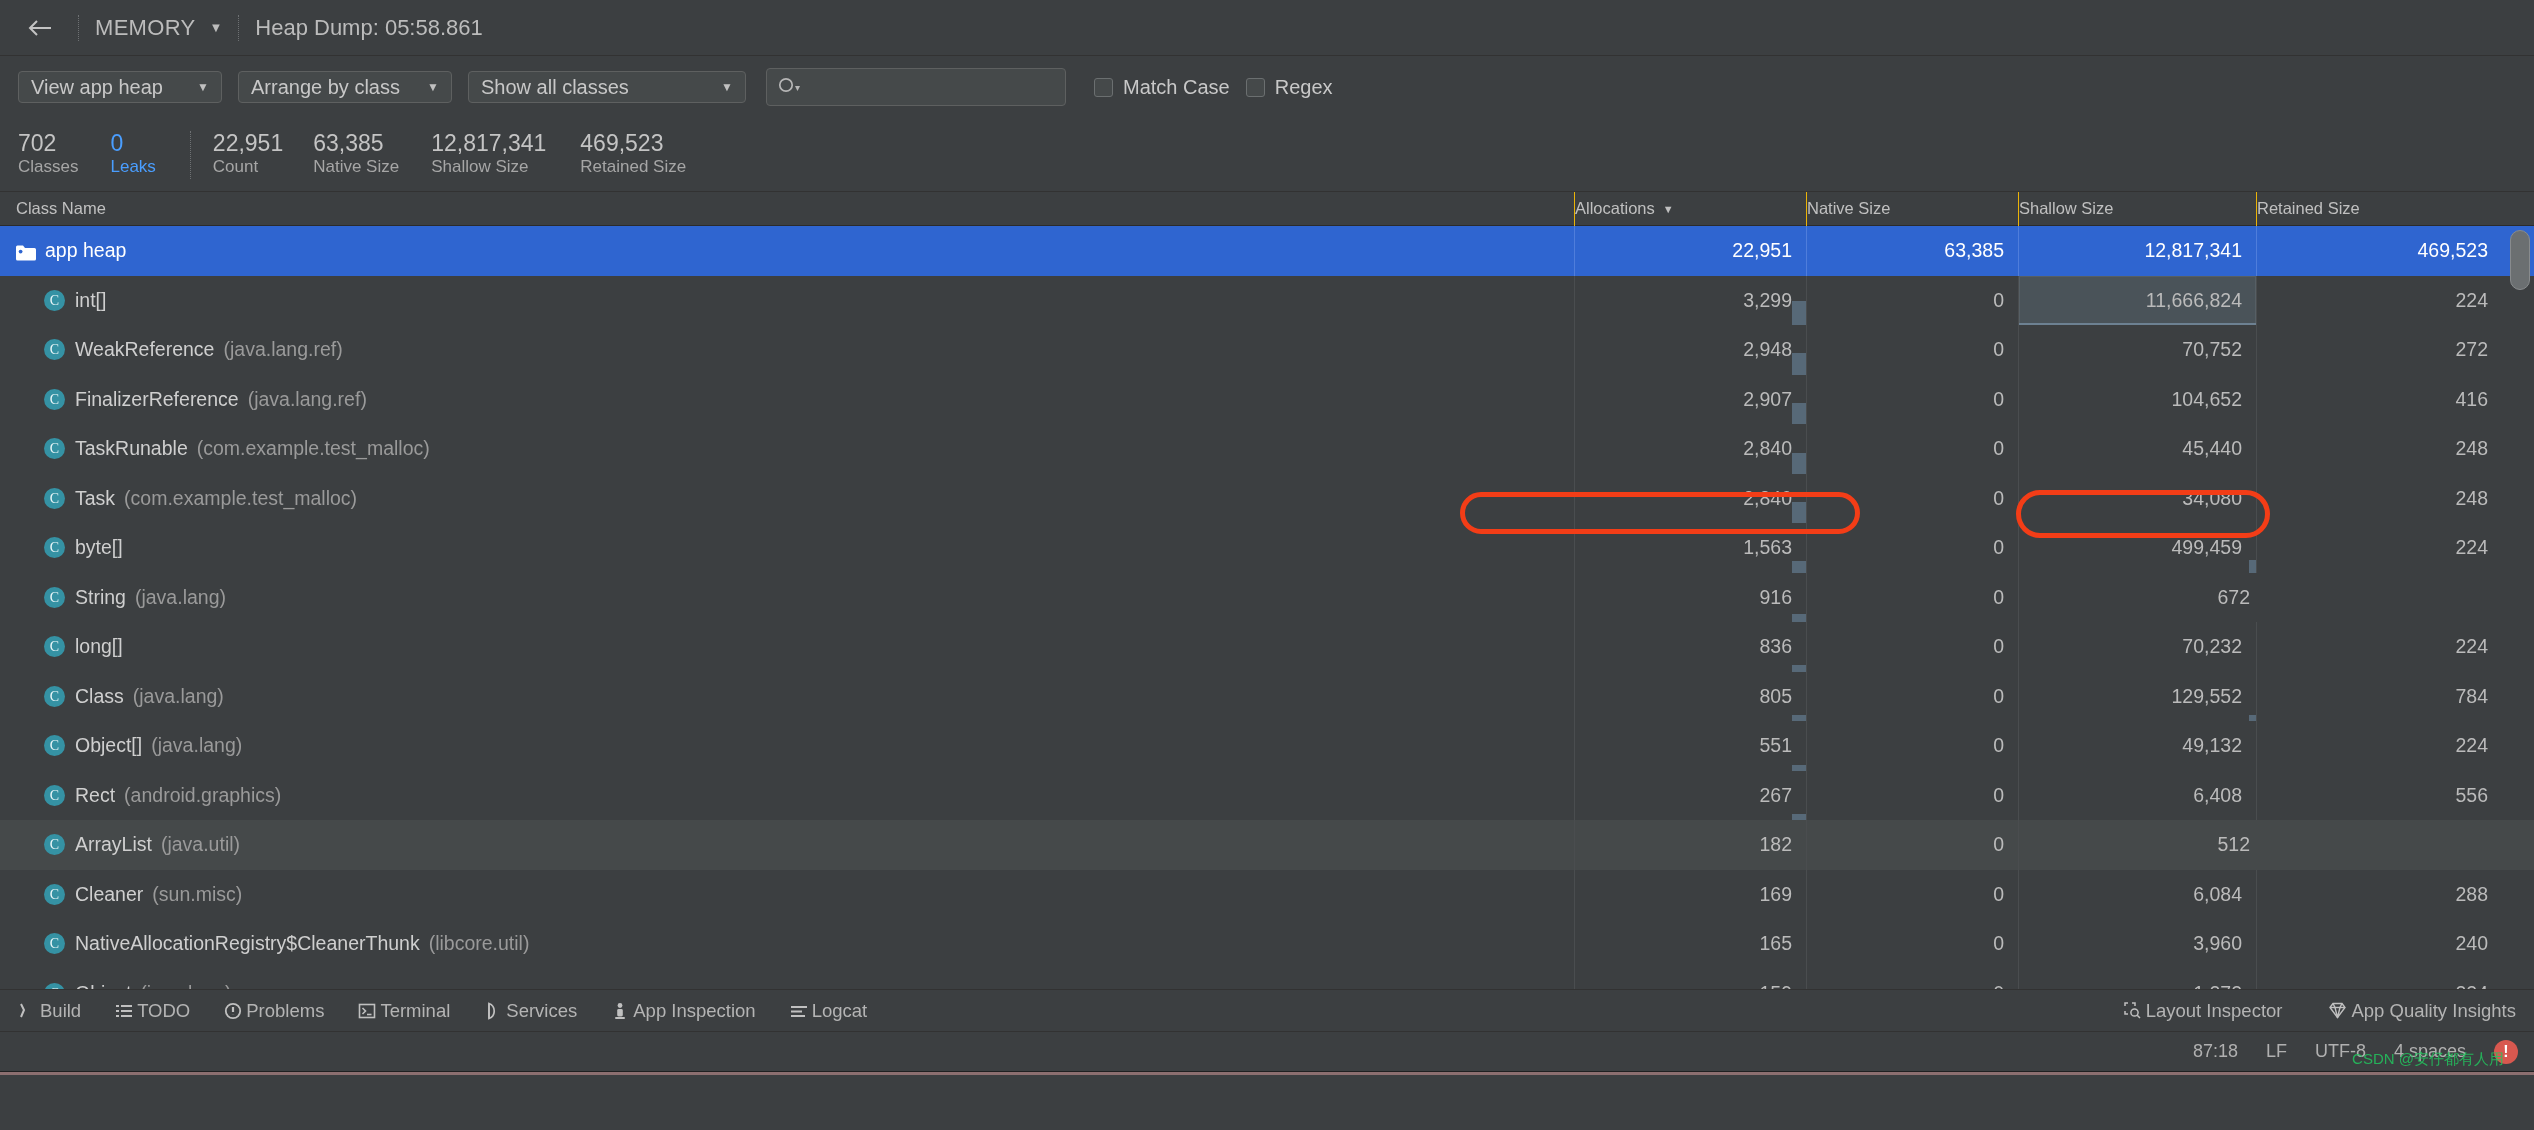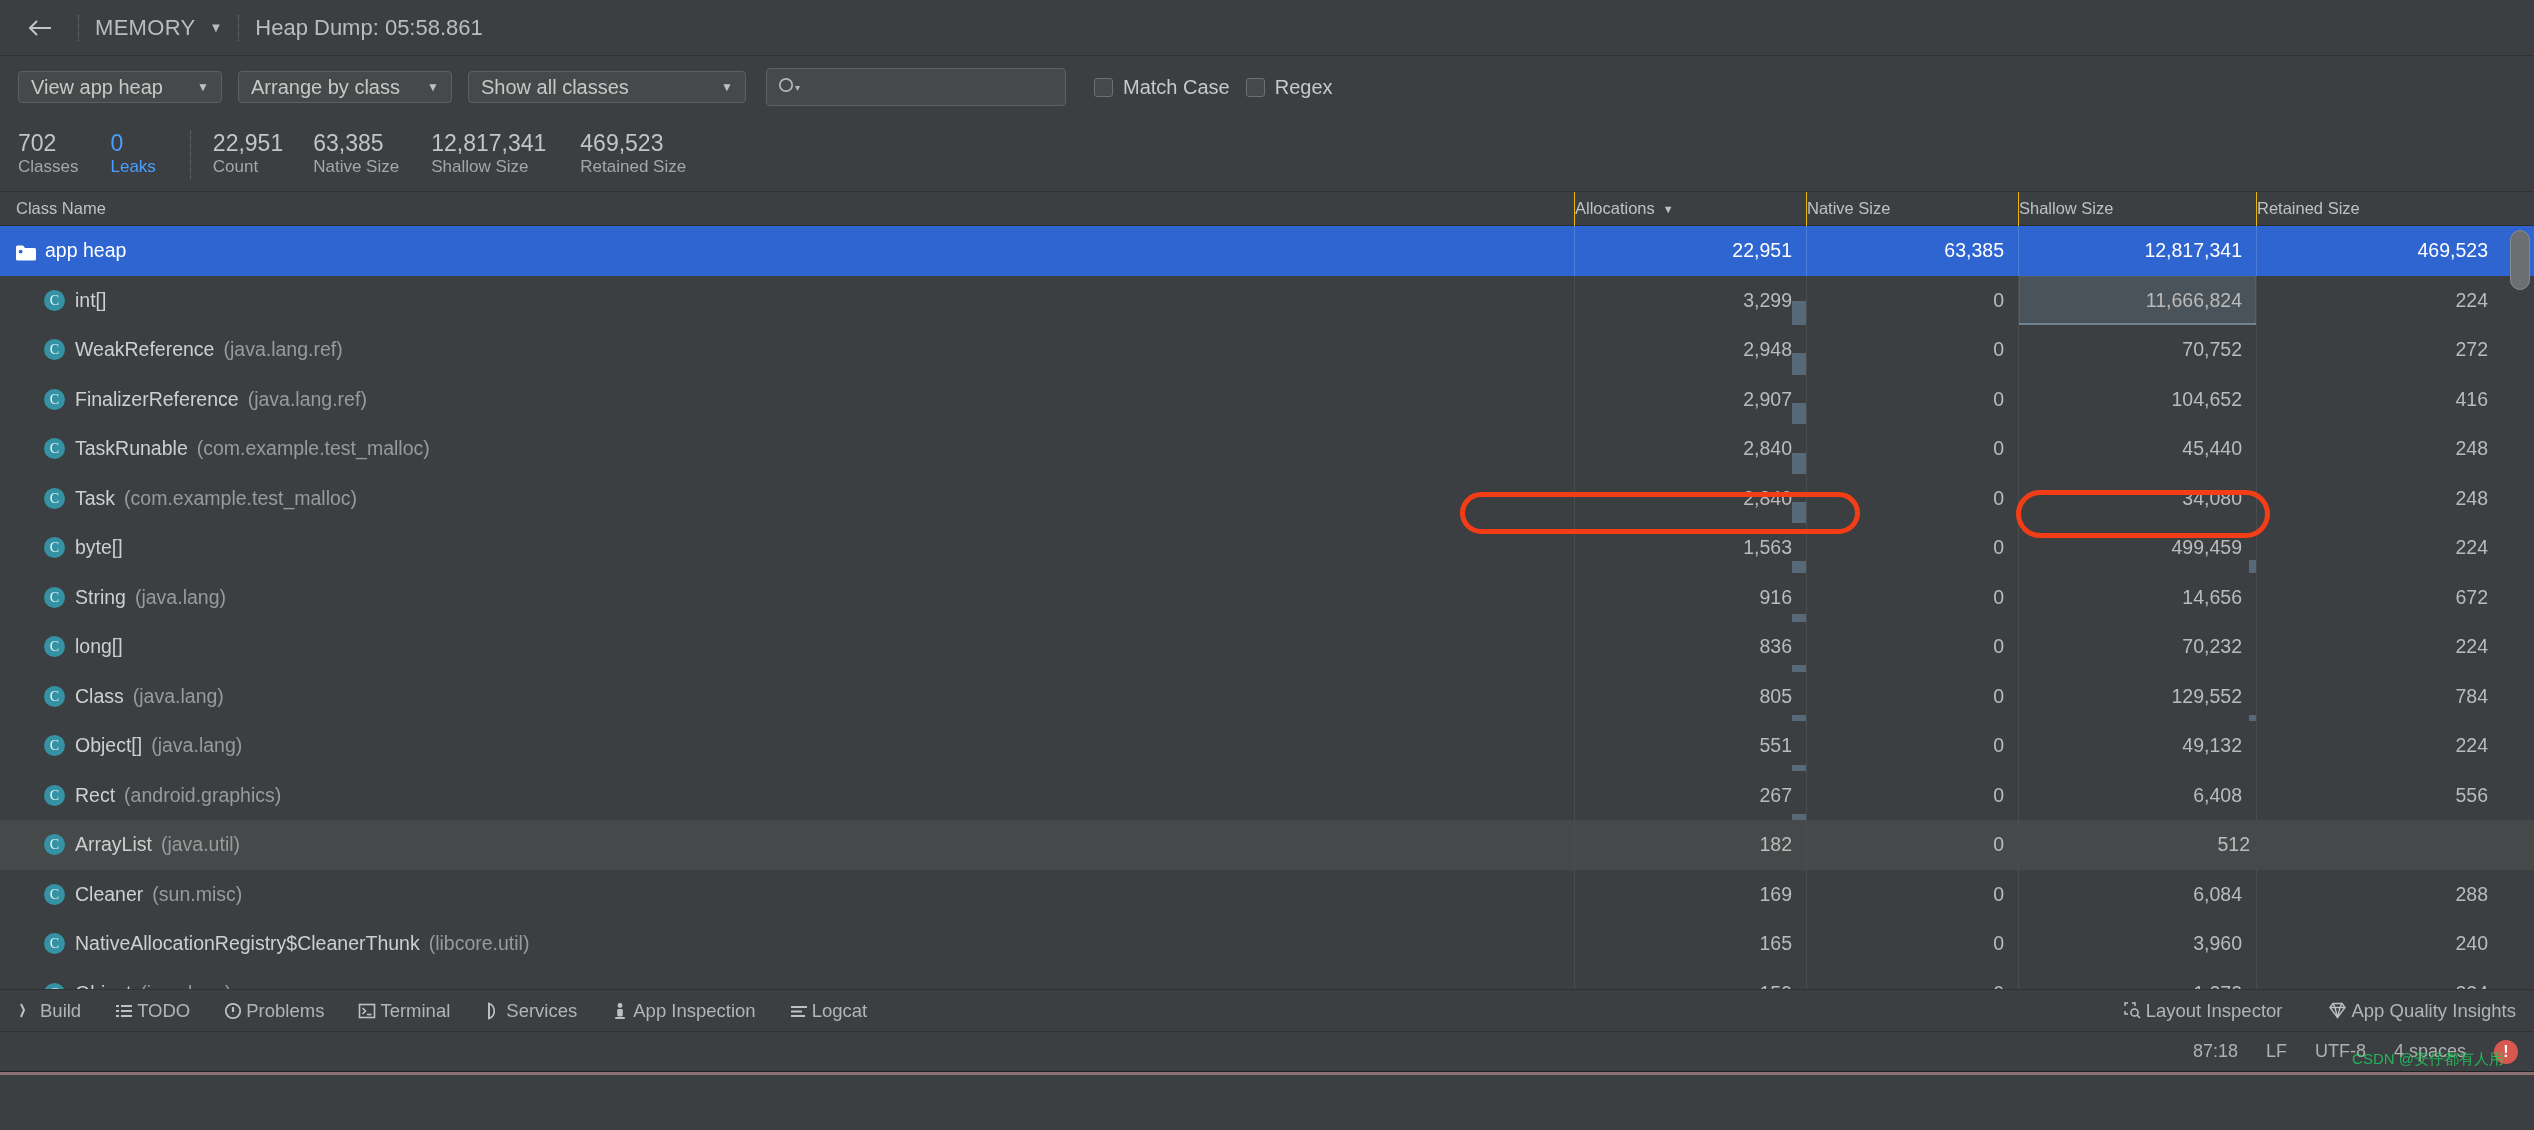--- a/index.html
+++ b/index.html
@@ -574,23 +574,20 @@
           <span class="cls-name">String</span>
           <span class="cls-pkg">(java.lang)</span>
         </div>
         <div class="cell num alloc">
           <span class="minibar alloc" style="height: 7.68px;"></span>
           <span>916</span>
         </div>
         <div class="cell num native">
           <span>0</span>
         </div>
-        <div class="cell num shallow">
-          <span>14,656</span>
-        </div>
         <div class="cell num retain">
           <span>672</span>
         </div>
       </div>
       <div class="row">
         <div class="cell name">
           <span class="indent"></span>
           <span class="class-icon">C</span>
           <span class="cls-name">long[]</span>
         </div>

